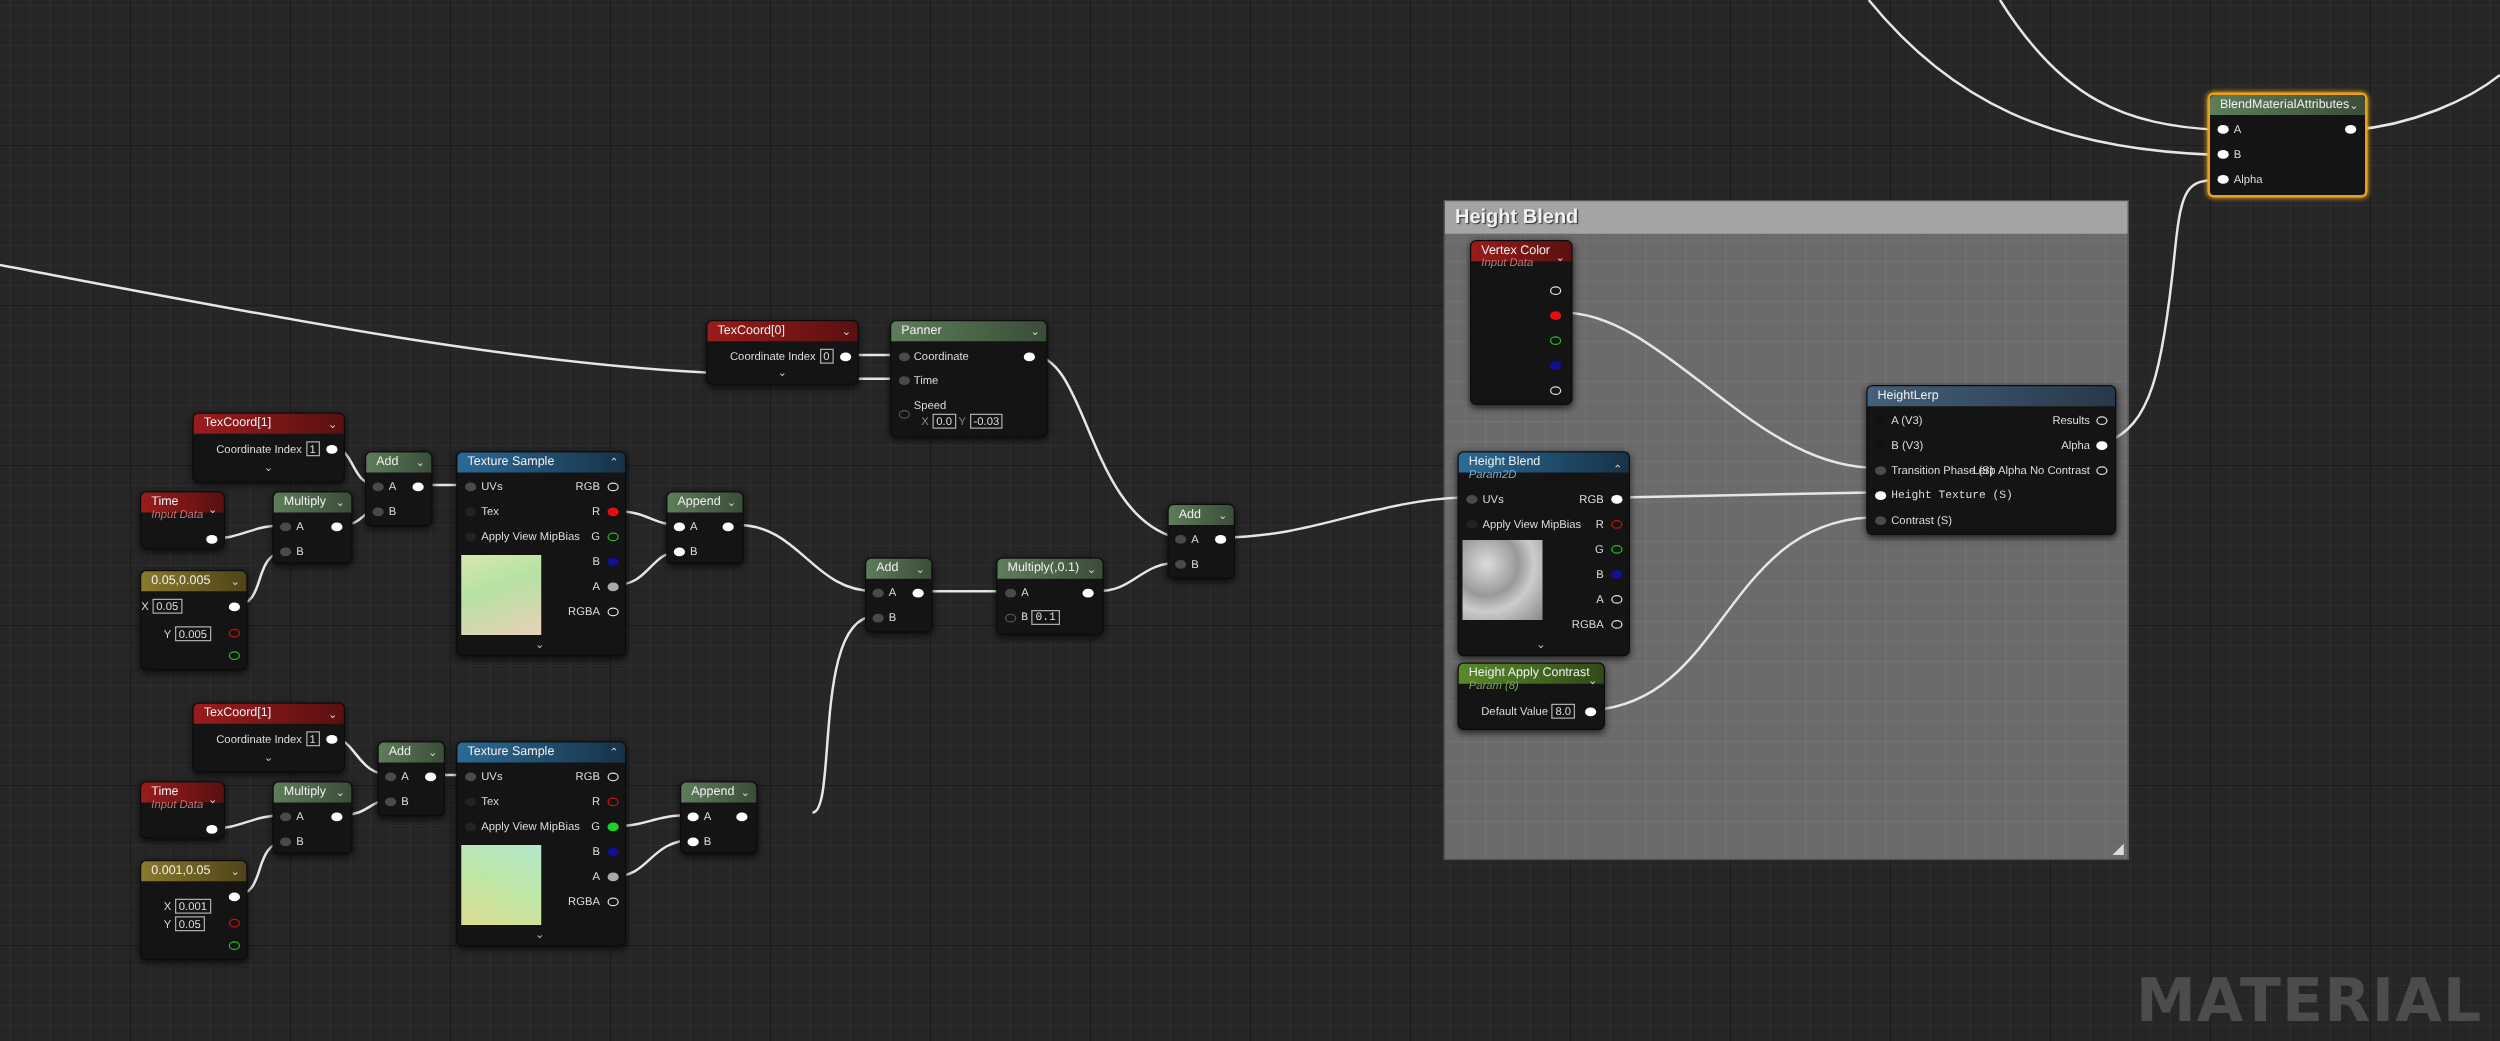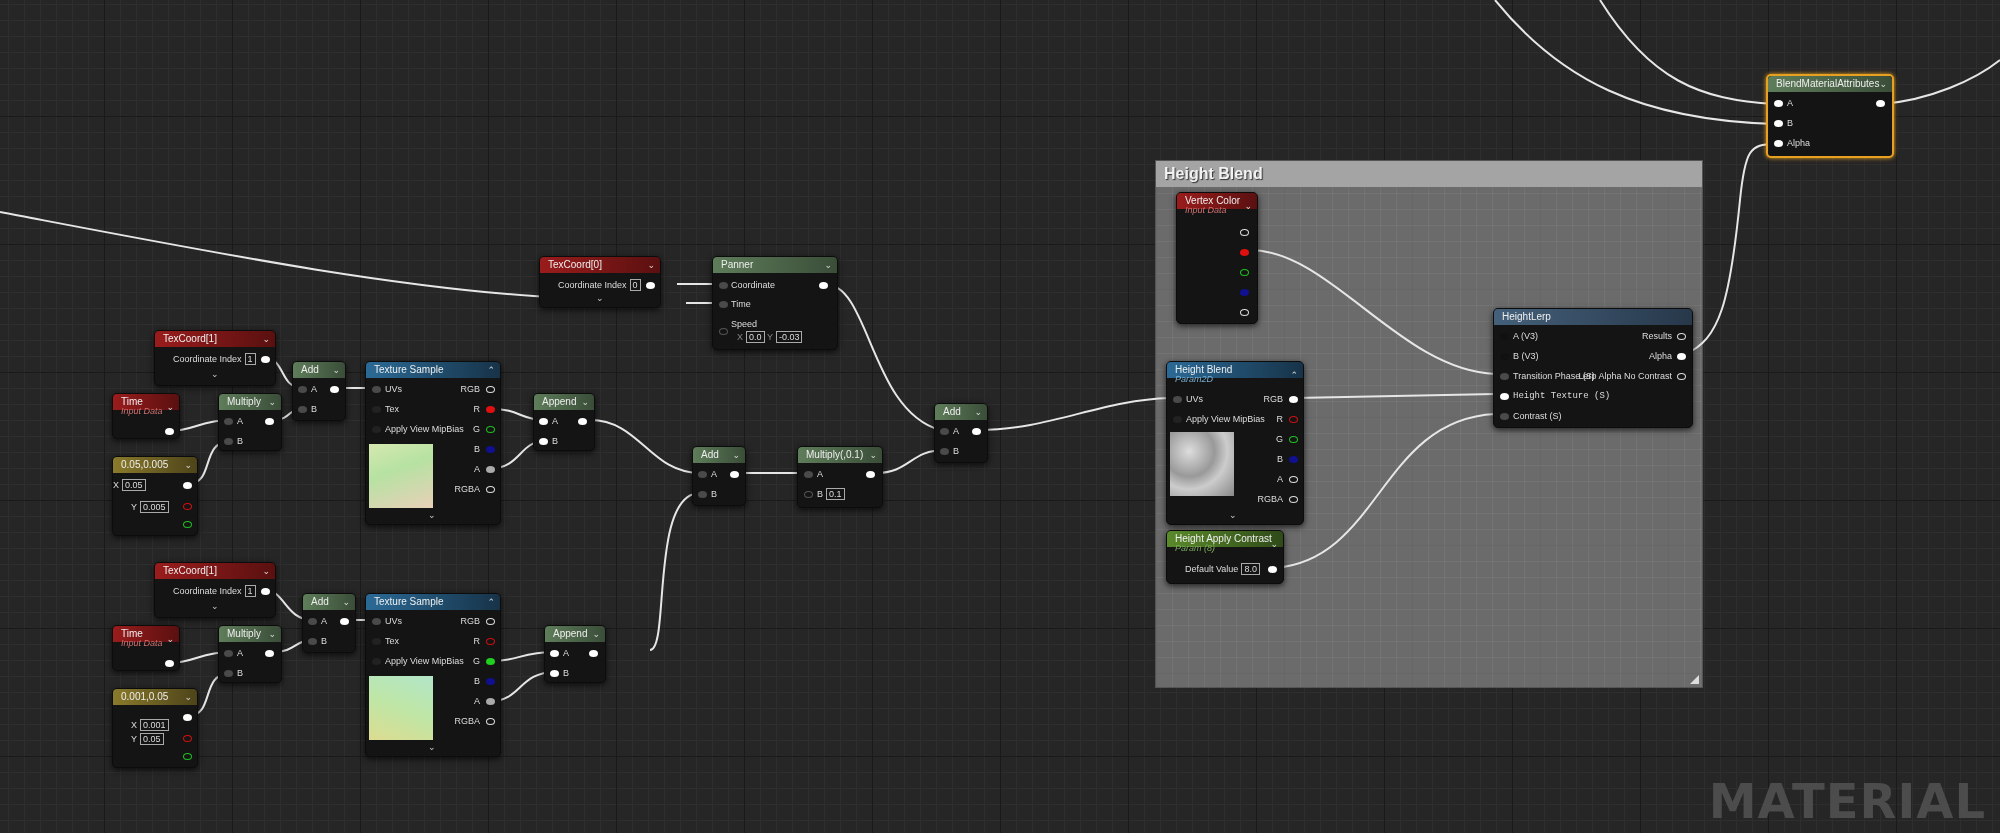--- a/index.html
+++ b/index.html
@@ -94,21 +94,21 @@
     <path d="M265 590 C285 590 285 620 313 620"></path>
     <path d="M168 663 C195 663 200 652 230 652"></path>
     <path d="M188 716 C215 716 200 674 230 673"></path>
     <path d="M274 652 C295 652 295 640 313 640"></path>
     <path d="M347 620 L377 620"></path>
     <path d="M492 661 C520 661 520 652 555 652"></path>
     <path d="M492 701 C520 701 520 672 555 672"></path>
   </g>
 </svg>
 
-<div class="node" style="left:539px;top:256px;width:120px;height:50px;">
+<div class="node" style="left:565px;top:256px;width:120px;height:50px;">
   <div class="hdr red"><span>TexCoord[0]</span><span class="chev">⌄</span></div>
   <div class="row" style="left:18px;top:22px;"><span>Coordinate Index</span><span class="val">0</span></div>
   <div class="pin w" style="left:106px;top:25px;"></div>
   <div class="expand" style="left:56px;top:36px;">⌄</div>
 </div>
 
 <div class="node" style="left:712px;top:256px;width:124px;height:92px;">
   <div class="hdr green"><span>Panner</span><span class="chev">⌄</span></div>
   <div class="pin g" style="left:6px;top:25px;"></div>
   <div class="row" style="left:18px;top:22px;">Coordinate</div>
@@ -274,21 +274,21 @@
   <div class="pin g" style="left:5px;top:44px;"></div>
   <div class="row" style="left:18px;top:41px;">B</div>
 </div>
 
 <div class="node" style="left:797px;top:446px;width:84px;height:60px;">
   <div class="hdr green"><span>Multiply(,0.1)</span><span class="chev">⌄</span></div>
   <div class="pin g" style="left:6px;top:24px;"></div>
   <div class="row" style="left:19px;top:21px;">A</div>
   <div class="pin w" style="left:68px;top:24px;"></div>
   <div class="pin hollow" style="left:6px;top:44px;border-color:#555;"></div>
-  <div class="row" style="left:19px;top:41px;"><span>B</span><span class="val">0.1</span></div>
+  <div class="row" style="left:19px;top:41px;font-family:Liberation Mono, monospace;"><span>B</span><span class="val">0.1</span></div>
 </div>
 
 <div class="node" style="left:934px;top:403px;width:52px;height:58px;">
   <div class="hdr green"><span>Add</span><span class="chev">⌄</span></div>
   <div class="pin g" style="left:5px;top:24px;"></div>
   <div class="row" style="left:18px;top:21px;">A</div>
   <div class="pin w" style="left:37px;top:24px;"></div>
   <div class="pin g" style="left:5px;top:44px;"></div>
   <div class="row" style="left:18px;top:41px;">B</div>
 </div>

